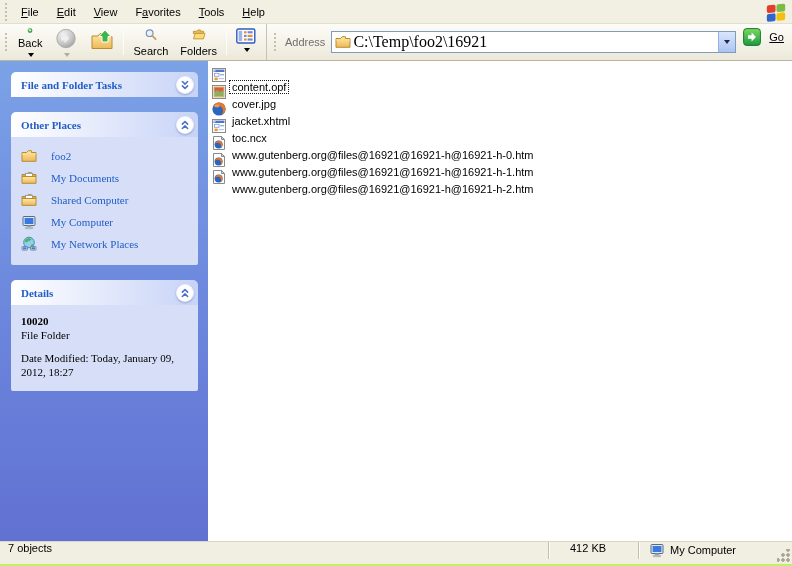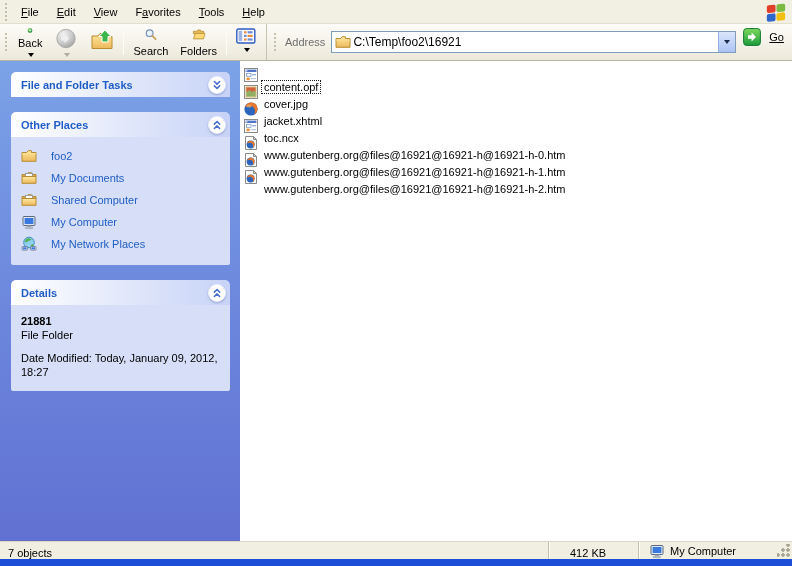--- a/index.html
+++ b/index.html
@@ -1,61 +1,61 @@
 <!DOCTYPE html>
 <html><head>
 <meta charset="utf-8">
 <style>
   html,body{margin:0;padding:0;background:#000;}
   *{box-sizing:border-box;}
   .window{
-    position:relative;width:792px;height:566px;background:#1d4ed8;overflow:hidden;
+    position:relative;width:792px;height:566px;background:#bef264;overflow:hidden;
     font-family:"Liberation Sans",sans-serif;font-size:11px;color:#000;
   }
   
   .menubar{height:24px;background:#f2f0e3;display:flex;align-items:center;border-bottom:1px solid #e2dfcf;}
   .grip{width:8px;height:18px;margin:0 2px 0 2px;
     background:repeating-linear-gradient(to bottom,#c3c0ae 0 2px,transparent 2px 4px);
     background-size:2px 100%;background-position:3px 0;background-repeat:no-repeat;}
   .menu-item{padding:2px 9px;cursor:default;}
   .menu-item .mkey{text-decoration:underline;}
   .winlogo{margin-left:auto;margin-right:5px;width:22px;height:22px;}
   
   .toolbar{height:37px;background:linear-gradient(#fdfcf8,#ece9da);display:flex;align-items:center;border-bottom:1px solid #b9b5a3;}
   .tb-btn{display:flex;align-items:center;gap:4px;padding:0 5px;height:31px;border:1px solid transparent;border-radius:3px;flex-direction:column;}
   .caret{width:0;height:0;border-left:3px solid transparent;border-right:3px solid transparent;border-top:4px solid #000;margin-left:2px;}
   .caret.dis{border-top-color:#b0ada0;}
   .tb-sep{width:1px;height:26px;background:#c7c3b1;border-right:1px solid #fdfdf8;margin:0 3px;}
   .addr{display:flex;align-items:center;flex:1;height:100%;border-left:1px solid #c7c3b1;padding-left:2px;margin-left:4px;}
   .addr-label{color:#6e6e6e;margin:0 6px 0 4px;}
   .combo{flex:1;height:22px;border:1px solid #7f9db9;background:#fff;display:flex;align-items:center;padding-left:3px;position:relative;}
-  .combo-text{border:0;outline:0;flex:1;font-family:Liberation Sans, sans-serif;font-size:12px;padding:0 2px;background:transparent;}
+  .combo-text{border:0;outline:0;flex:1;font-family:Liberation Serif, serif;font-size:16px;padding:0 2px;background:transparent;}
   .combo-btn{width:17px;height:20px;background:linear-gradient(#dbe6fc,#abc3f4);border-left:1px solid #96aee6;display:flex;align-items:center;justify-content:center;}
   .combo-btn .arr{width:0;height:0;border-left:3px solid transparent;border-right:3px solid transparent;border-top:4px solid #1b2a49;}
   .go{display:flex;align-items:center;gap:8px;margin:0 8px 11px 7px;text-decoration:underline;}
   
   .main{display:flex;height:480px;}
-  .sidebar{width:240px;background:linear-gradient(#7ba2e7,#6b85dc 55%,#6171d2);padding:11px 10px 0 11px;overflow:hidden;}
+  .sidebar{width:208px;background:linear-gradient(#7ba2e7,#6b85dc 55%,#6171d2);padding:11px 10px 0 11px;overflow:hidden;font-family:Liberation Serif, serif;}
   .panel{margin-bottom:15px;}
   .panel-header{height:25px;background:linear-gradient(to right,#ffffff,#c7d3f7);border-radius:5px 5px 0 0;
     display:flex;align-items:center;padding:0 4px 0 10px;color:#215dc6;font-weight:bold;}
   .panel-header .chev{margin-left:auto;width:18px;height:18px;border-radius:50%;background:#fff;
     border:1px solid #eef2fd;display:flex;align-items:center;justify-content:center;box-shadow:0 1px 2px rgba(40,60,130,.35);}
   .panel-body{background:#d6dff7;padding:8px 6px 10px 8px;border-radius:0 0 2px 2px;}
   .place-item{display:flex;align-items:center;gap:14px;color:#215dc6;padding:3px 2px;cursor:pointer;}
   .details-body{color:#000;line-height:14px;padding:9px 8px 12px 10px;background:#d6dff7;border-radius:0 0 2px 2px;}
   .details-name{font-weight:bold;}
   .details-mod{margin-top:9px;}
   
   .content{flex:1;background:#fff;padding:5px 0 0 3px;}
   .file-row{height:17px;display:flex;align-items:center;gap:3px;}
   .file-label{padding:0 2px;white-space:nowrap;margin-top:24px;}
   .file-label.focused{outline:1px dotted #1a1a1a;}
   
-  .statusbar{height:18px;background:#f1efe2;border-top:1px solid #d9d6c4;display:flex;align-items:flex-end;position:relative;}
+  .statusbar{height:23px;background:#f1efe2;border-top:1px solid #d9d6c4;display:flex;align-items:flex-start;position:relative;}
   .sb-sec1{flex:0 0 548px;padding-left:8px;}
   .sb-div{width:2px;height:17px;border-left:1px solid #c3bfae;border-right:1px solid #fdfcf6;}
   .sb-sec2{flex:0 0 88px;padding-left:20px;}
   .sb-sec3{flex:1;display:flex;align-items:center;gap:5px;padding-left:9px;}
   .sb-grip{position:absolute;right:1px;bottom:1px;width:14px;height:14px;
     background:
       radial-gradient(circle at 11px 11px,#a9a593 0 1.5px,transparent 2px),
       radial-gradient(circle at 11px 6px,#a9a593 0 1.5px,transparent 2px),
       radial-gradient(circle at 6px 11px,#a9a593 0 1.5px,transparent 2px),
       radial-gradient(circle at 11px 1px,#a9a593 0 1.5px,transparent 2px),
@@ -335,21 +335,21 @@
       <div class="panel">
         <div class="panel-header">
           <span>Details</span>
           <span class="chev">
               <svg class="icon14">
                 <use href="#sym-chev-up"></use>
               </svg>
             </span>
         </div>
         <div class="details-body">
-          <div class="details-name">21881</div>
+          <div class="details-name">10020</div>
           <div>File Folder</div>
           <div class="details-mod">Date Modified: Today, January 09, 2012, 18:27</div>
         </div>
       </div>
     </div>
 
     <div class="content">
       <div class="file-row">
         <svg class="icon16">
             <use href="#sym-doc"></use>

